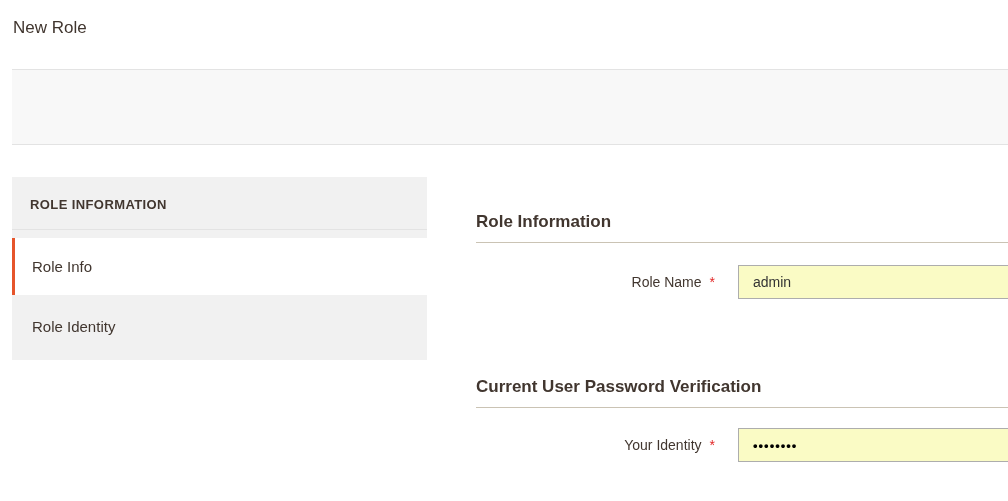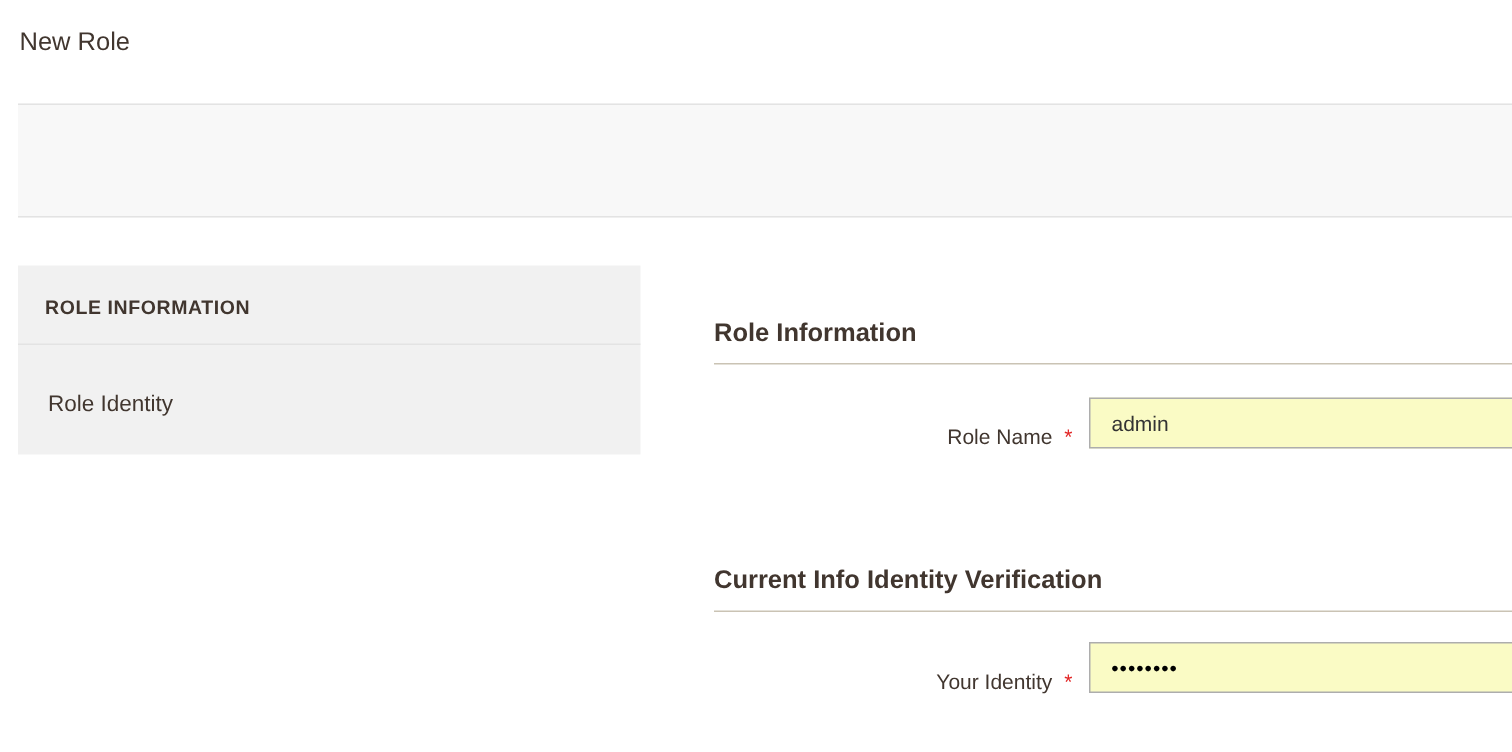--- a/index.html
+++ b/index.html
@@ -71,22 +71,23 @@
     font-size: 17px;
     line-height: 20px;
     font-weight: 700;
     color: #41362f;
     padding-bottom: 10px;
     border-bottom: 1px solid #cac3b4;
   }
   .section-identity .section-title { margin-top: 78px; }
   .field-row {
     display: flex;
-    align-items: flex-end;
+    align-items: center;
     margin-top: 22px;
+    gap: 12px;
   }
   .section-identity .field-row { margin-top: 20px; }
   .field-label {
     width: 239px;
     flex-shrink: 0;
     text-align: right;
     font-size: 14px;
     color: #41362f;
   }
   .required-asterisk {
@@ -123,20 +124,23 @@
 
 <h1 class="page-title">New Role</h1>
 
 <div class="toolbar"></div>
 
 <div class="content">
 
   <aside class="sidebar">
     <div class="sidebar-header">ROLE INFORMATION</div>
     <nav class="sidebar-nav">
+      <div class="nav-item active">
+        <span>Role Info</span>
+      </div>
       <div class="nav-item">
         <span>Role Identity</span>
       </div>
     </nav>
   </aside>
 
   <main class="main">
 
     <section class="section-role-info">
       <h2 class="section-title">Role Information</h2>
@@ -144,21 +148,21 @@
         <label class="field-label">
           <span>Role Name</span><span class="required-asterisk">*</span>
         </label>
         <div class="field-control">
           <input type="text" class="text-input" value="admin" style="">
         </div>
       </div>
     </section>
 
     <section class="section-identity">
-      <h2 class="section-title">Current Info Identity Verification</h2>
+      <h2 class="section-title">Current User Password Verification</h2>
       <div class="field-row">
         <label class="field-label">
           <span>Your Identity</span><span class="required-asterisk">*</span>
         </label>
         <div class="field-control">
           <input type="text" class="text-input password-input" value="••••••••" style="">
         </div>
       </div>
     </section>
 

